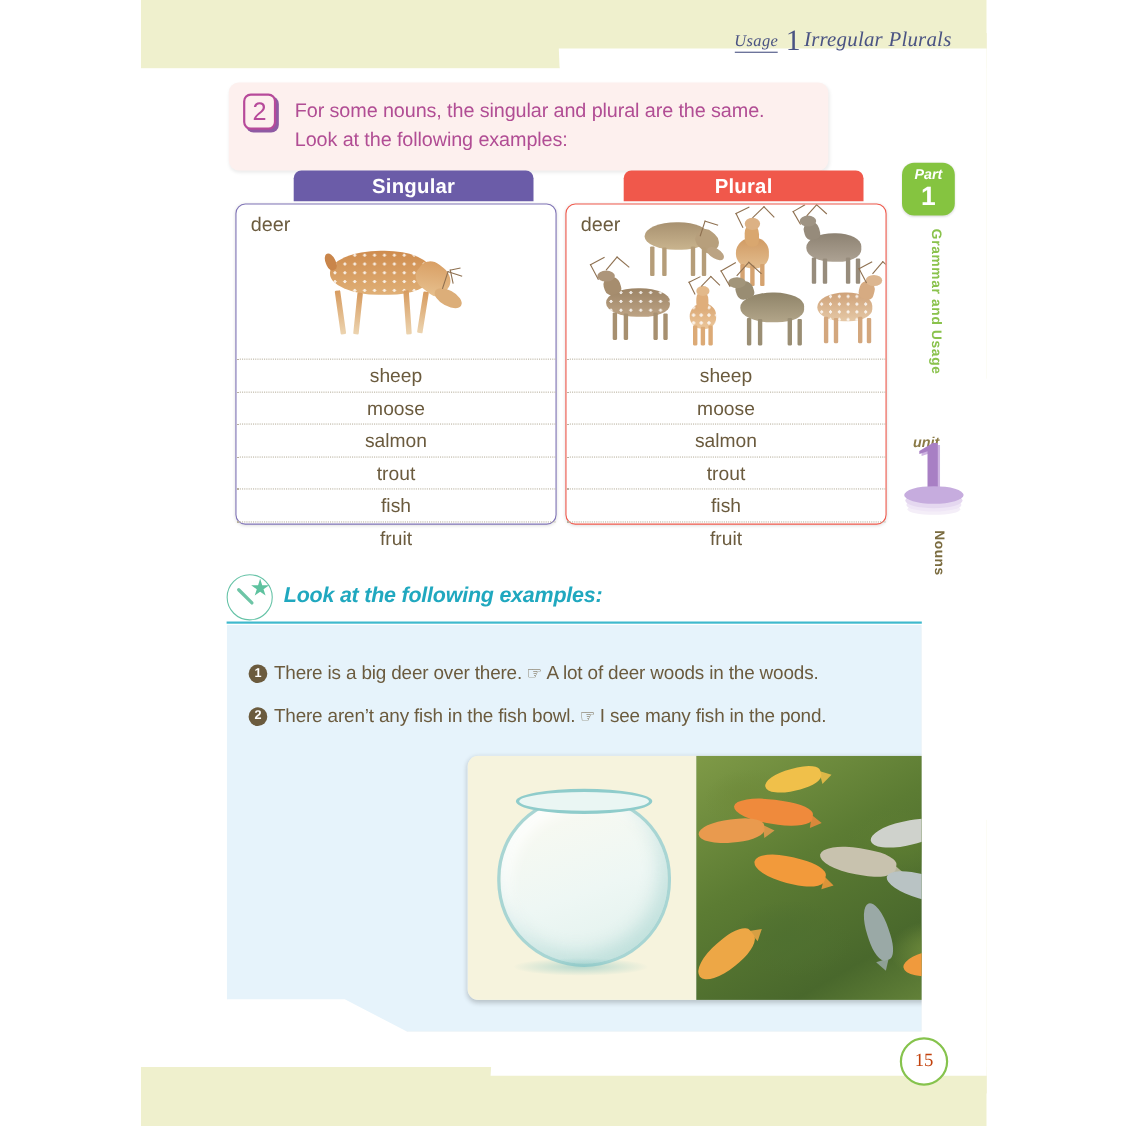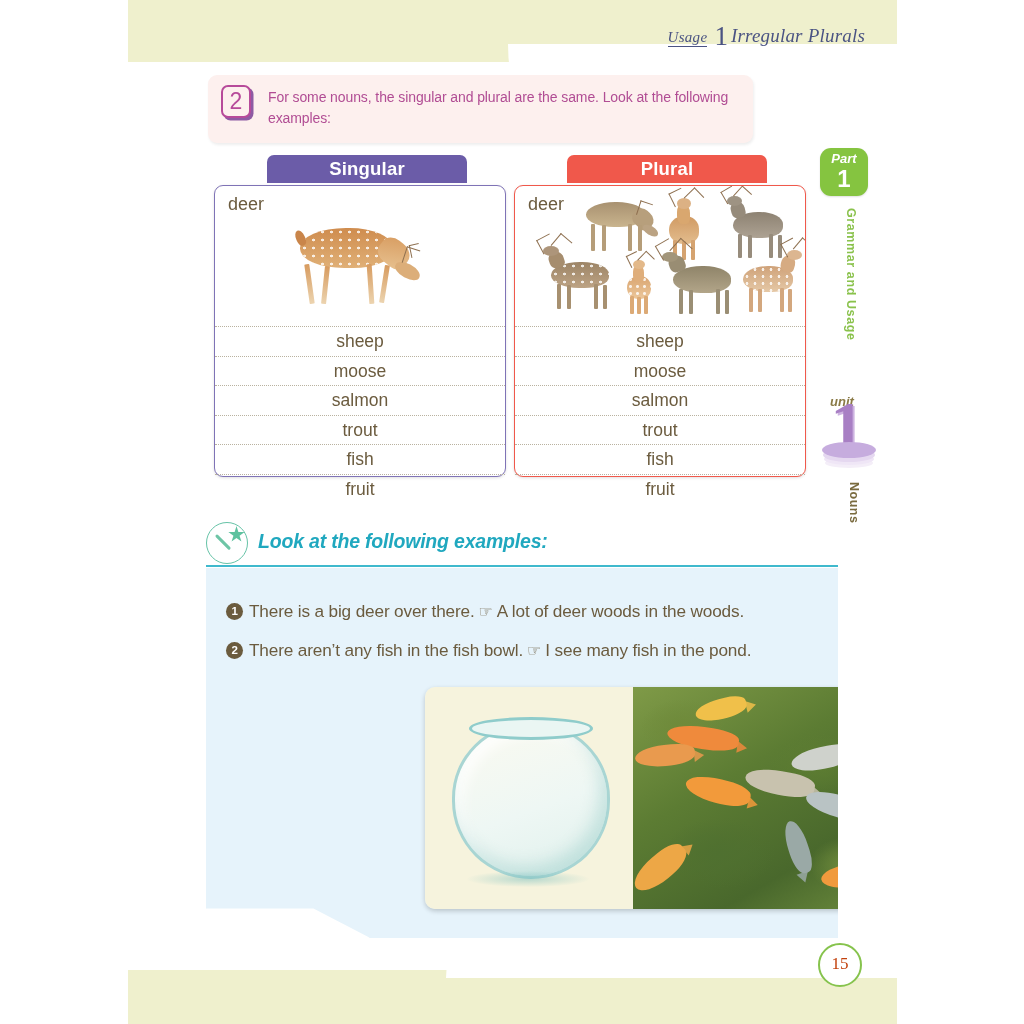--- a/index.html
+++ b/index.html
@@ -83,21 +83,21 @@
     position: absolute; left: 80px; top: 75px;
     width: 545px; min-height: 58px;
     background: #fdf0ee;
     border-radius: 9px;
     box-shadow: 1px 2px 3px rgba(0,0,0,.07);
     padding: 12px 16px 13px 60px;
     box-sizing: border-box;
   }
   .callout-text {
     color: #b14d94;
-    font-size: 14px;
+    font-size: 18px;
     line-height: 1.52;
     letter-spacing: -.1px;
   }
   .step-badge {
     position: absolute; left: 13px; top: 10px;
     width: 30px; height: 33px;
     box-sizing: border-box;
     border: 2.2px solid #b74a9a;
     border-radius: 7px;
     color: #b74a9a;
@@ -109,21 +109,21 @@
     font-family: "Liberation Sans", sans-serif;
   }
 
   
   .tables { position: absolute; left: 0; top: 155px; width: 769px; }
   .tbl { position: absolute; width: 292px; }
   .tbl.singular { left: 86px; }
   .tbl.plural   { left: 386px; }
   .tbl-head {
     position: absolute; top: 0; left: 53px;
-    width: 200px; height: 28px;
+    width: 218px; height: 28px;
     border-radius: 7px 7px 0 0;
     color: #ffffff;
     font-size: 18.5px;
     font-weight: bold;
     text-align: center;
     line-height: 28px;
     letter-spacing: .2px;
   }
   .tbl.singular .tbl-head { background: #6b5ca8; }
   .tbl.plural   .tbl-head { background: #f0584b; }

